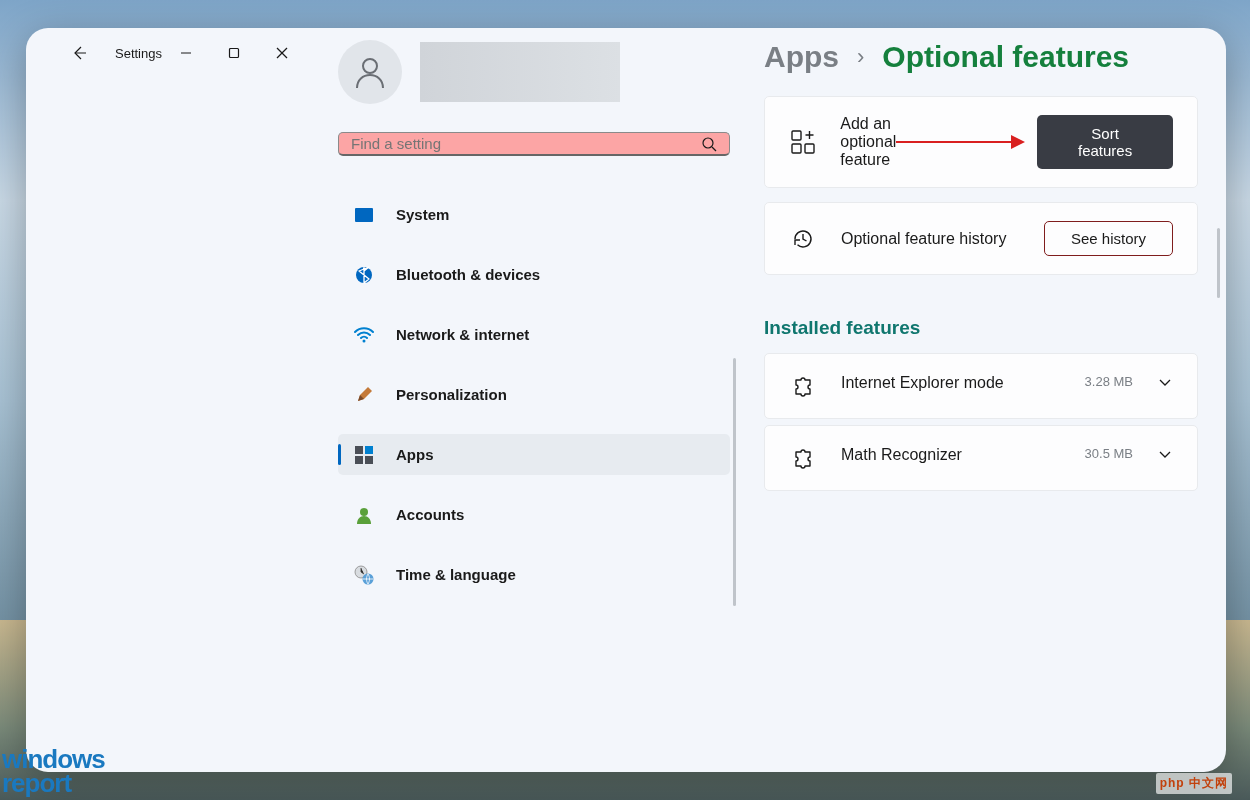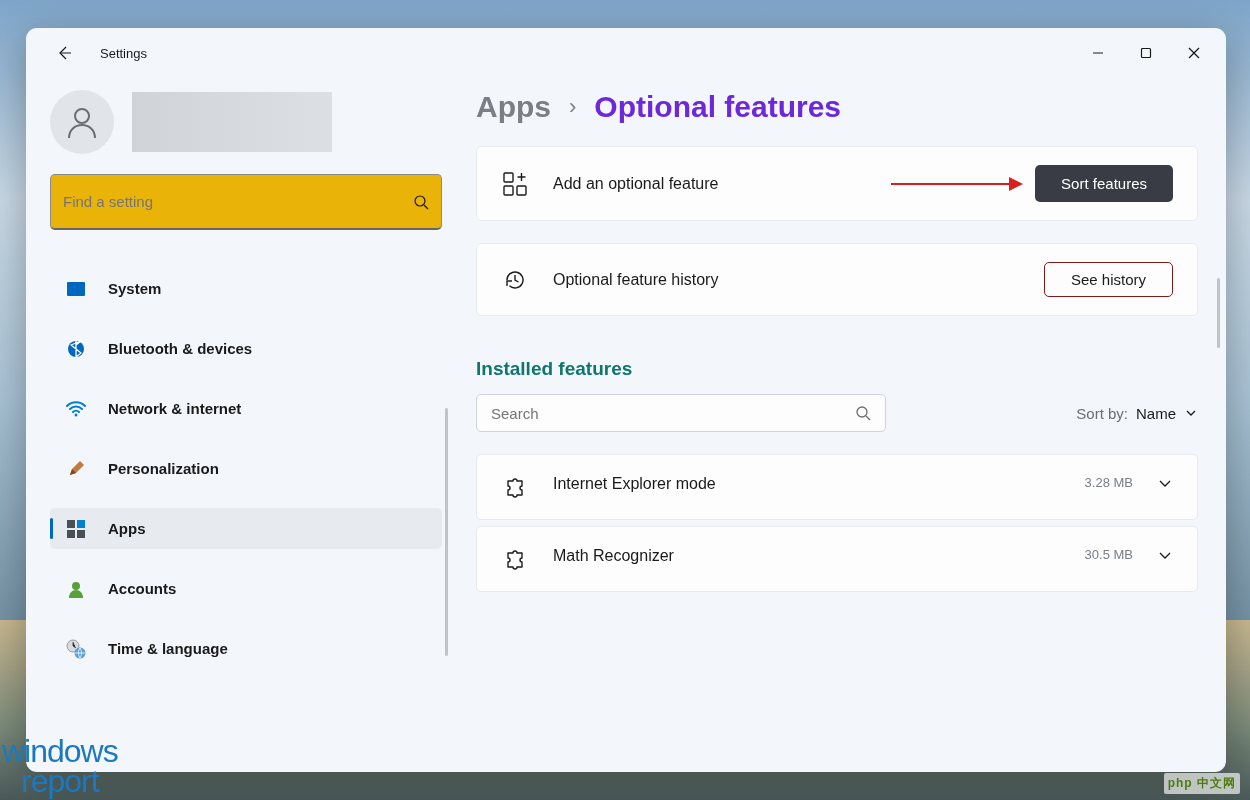--- a/index.html
+++ b/index.html
@@ -4,69 +4,69 @@
 <style>
   * { box-sizing: border-box; margin: 0; padding: 0; font-family: "Segoe UI", -apple-system, sans-serif; }
   body {
     width: 1250px; height: 800px; overflow: hidden;
     background: linear-gradient(180deg, #7ea5c8 0%, #c9d9e6 25%, #a8c2d4 50%, #4a6b7d 100%);
     position: relative;
   }
   .beach-bg { position:absolute; bottom:0; left:0; right:0; height:180px; background:linear-gradient(180deg,#c9b890 0%,#7a8a7a 60%,#4a5a5a 100%); }
   .win {
     position: absolute; top: 28px; left: 26px; right: 24px; bottom: 28px;
-    background: #f3f6fb; border-radius: 11px;
+    background: #f3f6fb; border-radius: 22px;
     box-shadow: 0 10px 40px rgba(0,0,0,0.3);
-    display: flex; flex-direction: column; overflow: hidden;
+    display: flex; flex-direction: row; overflow: hidden; padding-left: 15px;
   }
   .titlebar { height: 50px; display:flex; align-items:center; padding:0 8px 0 20px; }
   .back-btn { width:36px; height:36px; display:flex; align-items:center; justify-content:center; border-radius:4px; cursor:pointer; }
   .app-title { margin-left:18px; font-size:13px; color:#1a1a1a; }
   .win-ctrl { margin-left:auto; display:flex; }
   .win-btn { width:48px; height:36px; display:flex; align-items:center; justify-content:center; cursor:pointer; }
   .content { flex:1; display:flex; overflow:hidden; }
   .sidebar { width:422px; padding:8px 0 0 24px; display:flex; flex-direction:column; position:relative; }
   .profile { display:flex; align-items:center; gap:18px; padding:4px 0 18px 0; }
   .avatar { width:64px; height:64px; border-radius:50%; background:#e1e5ea; display:flex; align-items:center; justify-content:center; }
   .name-redacted { width:200px; height:60px; background:linear-gradient(90deg,#d0d4d9,#dce0e4); }
-  .search-box { width:392px; height:56px; border:1px solid #8a8a8a; border-bottom:2px solid #666; border-radius:5px; background:#eab308; display:flex; align-items:center; padding:0 12px; margin-top:2px; }
+  .search-box { width:392px; height:24px; border:1px solid #8a8a8a; border-bottom:2px solid #666; border-radius:5px; background:#fca5a5; display:flex; align-items:center; padding:0 12px; margin-top:10px; }
   .search-box input { flex:1; border:none; outline:none; background:transparent; font-size:15px; color:#555; }
   .nav { margin-top:38px; display:flex; flex-direction:column; gap:0; position:relative; }
   .nav-item { height:41px; display:flex; align-items:center; padding-left:16px; gap:22px; font-size:15px; color:#1a1a1a; cursor:pointer; border-radius:5px; width:392px; position:relative;font-weight:bold; }
   .nav-item.active { background:#e7ebf0; }
   .nav-item.active::before { content:""; position:absolute; left:0; top:10px; bottom:10px; width:3px; background:#0067c0; border-radius:2px; }
   .nav-spacer { height:19px; }
   .nav-icon { width:20px; height:20px; display:flex; align-items:center; justify-content:center; }
   .sidebar-scroll { position:absolute; right:0; top:330px; width:3px; height:248px; background:#bfc4ca; border-radius:2px; }
   .main { flex:1; padding:6px 28px 0 28px; overflow-y:auto; position:relative; }
   .main-scroll { position:absolute; right:6px; top:200px; width:3px; height:70px; background:#bfc4ca; border-radius:2px; }
   .breadcrumb { display:flex; align-items:center; gap:18px; margin-bottom:22px; margin-top:6px; }
   .bc-parent { font-size:30px; color:#7a7f85; font-weight:600; cursor:pointer; }
   .bc-sep { font-size:22px; color:#7a7f85; }
-  .bc-current { font-size:30px; color:#6d28d9; font-weight:600; }
-  .card { background:#fdfdfe; border:1px solid #e8eaed; border-radius:5px; padding:18px 24px; margin-bottom:22px; display:flex; align-items:center; }
+  .bc-current { font-size:30px; color:#15803d; font-weight:600; }
+  .card { background:#fdfdfe; border:1px solid #e8eaed; border-radius:5px; padding:18px 24px; margin-bottom:14px; display:flex; align-items:center; }
   .card-icon { width:28px; display:flex; justify-content:center; margin-right:24px; }
   .card-label { font-size:16px; color:#1a1a1a; flex:1; }
   .primary-btn { background:#393c44; color:#fff; border:none; border-radius:5px; padding:10px 26px; font-size:15px; cursor:pointer; }
   .outline-btn { background:#fdfdfe; border:1px solid #7f1d1d; border-radius:5px; padding:8px 26px; font-size:15px; cursor:pointer; color:#1a1a1a;text-align:center; }
   .arrow-annot { width:130px; height:2px; background:#d92020; position:relative; margin-right:14px; }
   .arrow-annot::after { content:""; position:absolute; right:-2px; top:-6px; border-left:14px solid #d92020; border-top:7px solid transparent; border-bottom:7px solid transparent; }
   .section-title { font-size:19px; font-weight:600; color:#0f766e; margin:42px 0 14px 0; }
   .filter-row { display:flex; align-items:center; gap:18px; margin-bottom:22px; }
   .feat-search { width:410px; height:38px; border:1px solid #d0d3d8; border-radius:5px; background:#fdfdfe; display:flex; align-items:center; padding:0 14px; }
   .feat-search input { flex:1; border:none; outline:none; background:transparent; font-size:15px; color:#7a7f85; }
   .sort { margin-left:auto; display:flex; align-items:center; gap:8px; font-size:15px; cursor:pointer; }
   .sort-lbl { color:#6a6e74; }
   .sort-val { color:#1a1a1a; }
   .feat-item { background:#fdfdfe; border:1px solid #e8eaed; border-radius:5px; padding:20px 24px; margin-bottom:6px; display:flex; cursor:pointer; }
   .feat-name { font-size:16px; color:#1a1a1a; flex:1; }
   .feat-size { font-size:13px; color:#7a7f85; margin-right:24px; }
   svg { display:block; }
-  .watermark-left { position:absolute; bottom:4px; left:2px; color:#1a79c0; font-size:32px; line-height:0.92; font-weight:400; letter-spacing:-1px;text-align:center; }
-  .watermark-right { position:absolute; bottom:6px; right:10px; color:#4d7c0f; font-size:12px; font-weight:600; letter-spacing:1px; background:rgba(255,255,255,0.65); padding:2px 4px; border-radius:2px;}
+  .watermark-left { position:absolute; bottom:4px; left:2px; color:#1a79c0; font-size:26px; line-height:0.92; font-weight:700; letter-spacing:-1px; }
+  .watermark-right { position:absolute; bottom:6px; right:18px; color:#c2410c; font-size:12px; font-weight:600; letter-spacing:1px; background:rgba(255,255,255,0.65); padding:2px 4px; border-radius:2px;}
 </style>
 </head>
 <body>
 
 <div class="beach-bg"></div>
 
 <div class="win">
   <div class="titlebar">
     <div class="back-btn">
       <svg width="18" height="18" viewBox="0 0 18 18">
@@ -221,36 +221,20 @@
               <path d="M4 18v-5h5" stroke="#1a1a1a" stroke-width="1.4" fill="none"></path>
               <path d="M12 7v5l3.5 2" stroke="#1a1a1a" stroke-width="1.4" fill="none"></path>
             </svg>
         </div>
         <span class="card-label">Optional feature history</span>
         <button class="outline-btn">See history</button>
       </div>
 
       <div class="section-title">Installed features</div>
 
-      <div class="filter-row">
-        <div class="feat-search">
-          <input type="text" placeholder="Search" style="">
-          <svg width="16" height="16" viewBox="0 0 16 16">
-              <circle cx="7" cy="7" r="5" stroke="#6a6e74" stroke-width="1.3" fill="none"></circle>
-              <line x1="11" y1="11" x2="15" y2="15" stroke="#6a6e74" stroke-width="1.3"></line>
-            </svg>
-        </div>
-        <div class="sort">
-          <span class="sort-lbl">Sort by:</span>
-          <span class="sort-val">Name</span>
-          <svg width="14" height="14" viewBox="0 0 14 14">
-              <path d="M3 5l4 4 4-4" stroke="#1a1a1a" stroke-width="1.3" fill="none"></path>
-            </svg>
-        </div>
-      </div>
 
       <div class="feat-item">
         <div class="card-icon">
           <svg width="24" height="24" viewBox="0 0 24 24">
               <path d="M5 6h5a2 2 0 1 1 4 0h5v5a2 2 0 1 0 0 4v5h-5a2 2 0 1 1-4 0H5v-5a2 2 0 1 0 0-4V6z" stroke="#1a1a1a" stroke-width="1.4" fill="none" stroke-linejoin="round"></path>
             </svg>
         </div>
         <span class="feat-name">Internet Explorer mode</span>
         <span class="feat-size">3.28 MB</span>
         <svg width="16" height="16" viewBox="0 0 16 16">

